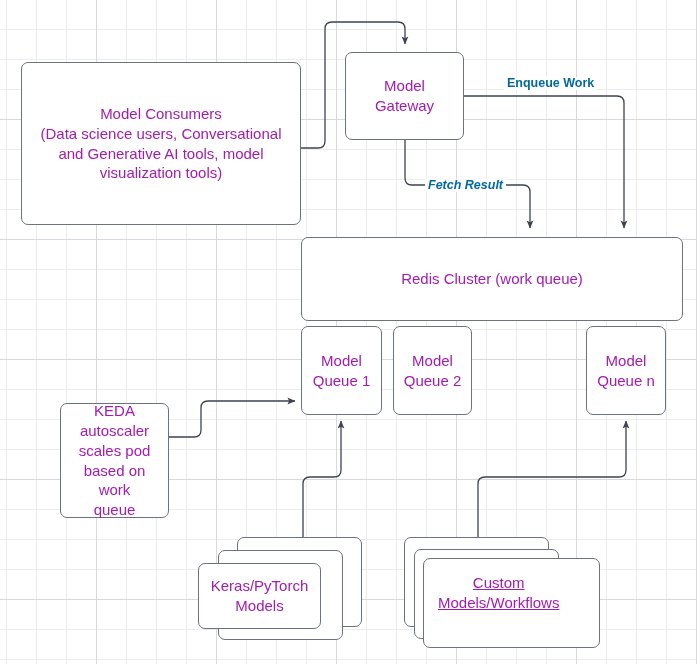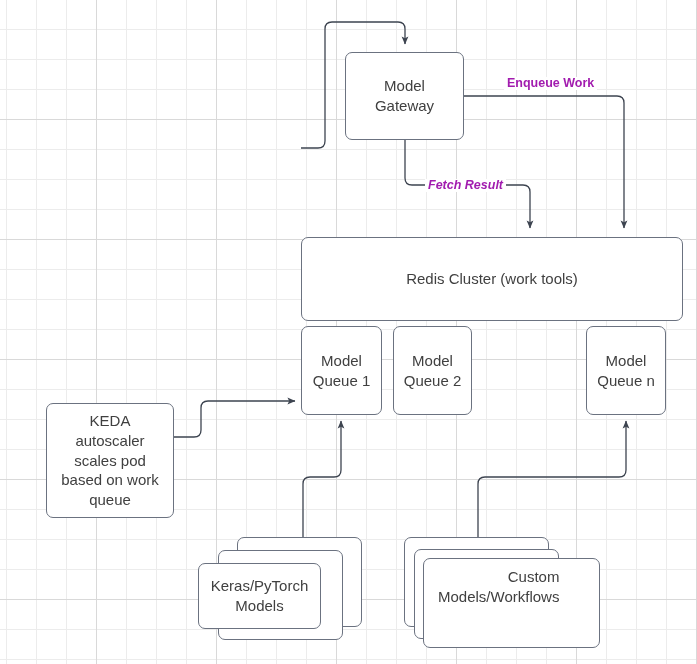--- a/index.html
+++ b/index.html
@@ -37,42 +37,43 @@
   }
   .node {
     position: absolute;
     box-sizing: border-box;
     background: #ffffff;
     border: 1.2px solid #6b7280;
     border-radius: 7px;
     display: flex;
     align-items: center;
     justify-content: center;
-    color: #404040;
+    color: #a21caf;
     font-size: 15px;
     line-height: 1.32;
     text-align: center;
     white-space: pre-line;
     padding: 4px 8px;
   }
   .node.ghost {
     color: transparent;
   }
   .node.left-text {
     justify-content: flex-start;
-    text-align: right;
+    text-align: center;
     padding-left: 14px;
     align-items: flex-start;
-    padding-top: 8px;
+    padding-top: 14px;
+    text-decoration: underline;
   }
   .edge-label {
     position: absolute;
     font-size: 12.5px;
     font-weight: bold;
-    color: #a21caf;
+    color: #0369a1;
     background: #ffffff;
     padding: 0 3px;
     white-space: nowrap;
     line-height: 1;
   }
 </style>
 </head>
 <body>
 
 <div id="canvas">
@@ -91,46 +92,52 @@
 
     <path d="M 405 139 L 405 178 Q 405 185 412 185 L 523 185 Q 530 185 530 192 L 530 228" fill="none" stroke="#3d4450" stroke-width="1.3" marker-end="url(#arrowhead)"></path>
 
     <path d="M 163 437 L 194 437 Q 201 437 201 430 L 201 408 Q 201 401 208 401 L 295 401" fill="none" stroke="#3d4450" stroke-width="1.3" marker-end="url(#arrowhead)"></path>
 
     <path d="M 303 537 L 303 484 Q 303 477 310 477 L 334 477 Q 341 477 341 470 L 341 421" fill="none" stroke="#3d4450" stroke-width="1.3" marker-end="url(#arrowhead)"></path>
 
     <path d="M 478 537 L 478 484 Q 478 477 485 477 L 619 477 Q 626 477 626 470 L 626 421" fill="none" stroke="#3d4450" stroke-width="1.3" marker-end="url(#arrowhead)"></path>
   </svg>
 
+  <div class="node" style="left:21px; top:62px; width:280px; height:163px;">
+    <span>Model Consumers
+(Data science users, Conversational
+and Generative AI tools, model
+visualization tools)</span>
+  </div>
 
   <div class="node" style="left:345px; top:52px; width:119px; height:88px;">
     <span>Model
 Gateway</span>
   </div>
 
   <div class="node" style="left:301px; top:237px; width:382px; height:84px;">
-    <span>Redis Cluster (work tools)</span>
+    <span>Redis Cluster (work queue)</span>
   </div>
 
   <div class="node" style="left:301px; top:326px; width:81px; height:89px;">
     <span>Model
 Queue 1</span>
   </div>
 
   <div class="node" style="left:393px; top:326px; width:79px; height:89px;">
     <span>Model
 Queue 2</span>
   </div>
 
   <div class="node" style="left:586px; top:326px; width:80px; height:89px;">
     <span>Model
 Queue n</span>
   </div>
 
-  <div class="node" style="left:46px; top:403px; width:128px; height:115px;align-items:center;">
+  <div class="node" style="left:60px; top:403px; width:109px; height:115px;align-items:center;">
     <span>KEDA
 autoscaler
 scales pod
 based on work
 queue</span>
   </div>
 
   <div class="node ghost" style="left:237px; top:537px; width:125px; height:90px;"></div>
   <div class="node ghost" style="left:218px; top:550px; width:125px; height:90px;"></div>
   <div class="node" style="left:198px; top:563px; width:123px; height:66px;">

